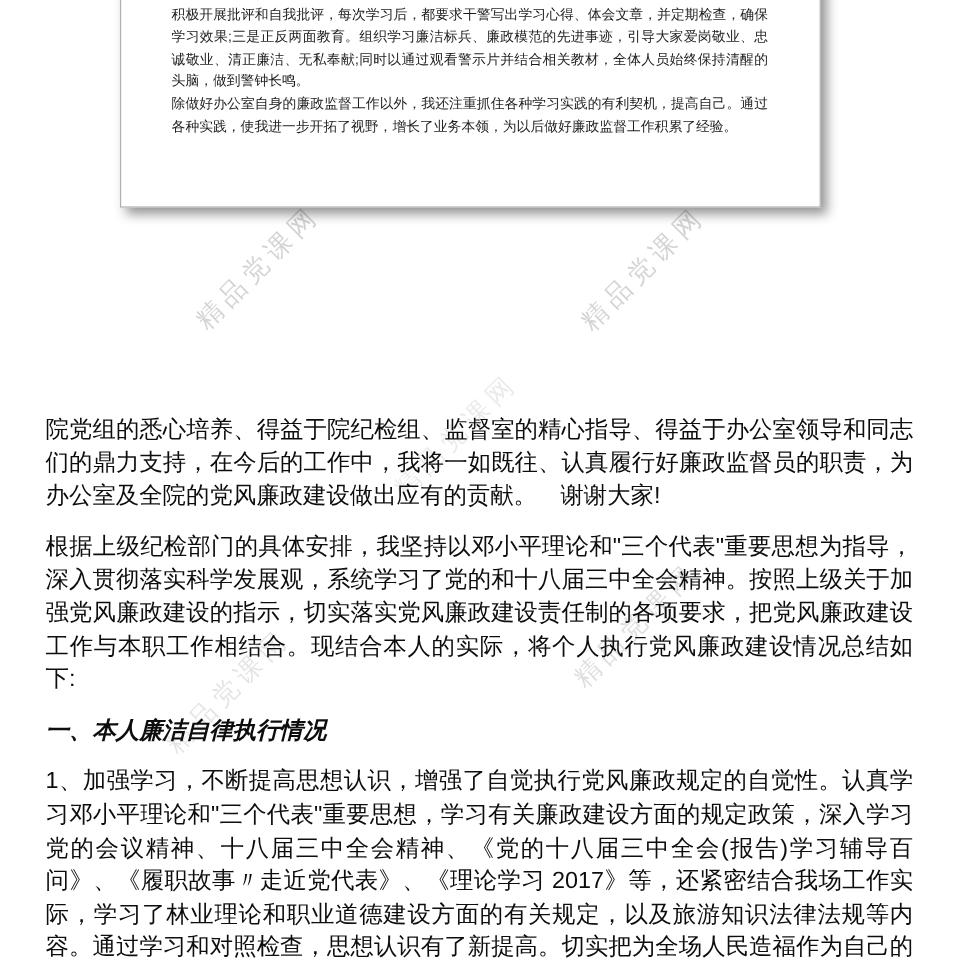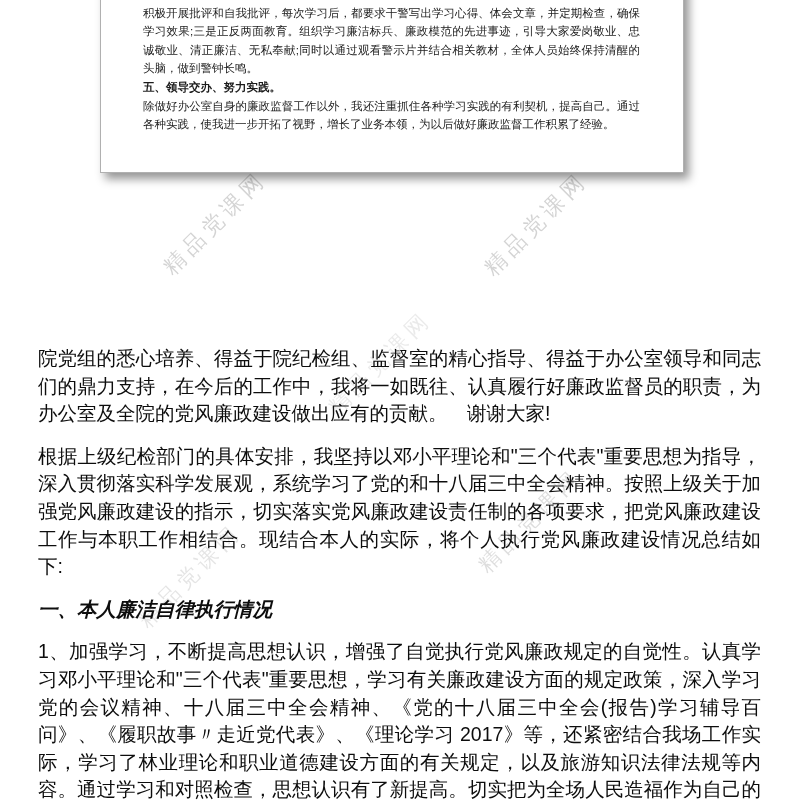--- a/index.html
+++ b/index.html
@@ -74,21 +74,20 @@
 <div>
 
   <span class="wm wm1">精品党课网</span>
   <span class="wm wm2">精品党课网</span>
   <span class="wm wm3">精品党课网</span>
   <span class="wm wm4">精品党课网</span>
   <span class="wm wm5">精品党课网</span>
 
   <div class="page">
     <p>二是组织学习讨论。把上级纪检部门关于党风廉政建设的文件、规定作为重点认真组织学习，同时积极开展批评和自我批评，每次学习后，都要求干警写出学习心得、体会文章，并定期检查，确保学习效果;三是正反两面教育。组织学习廉洁标兵、廉政模范的先进事迹，引导大家爱岗敬业、忠诚敬业、清正廉洁、无私奉献;同时以通过观看警示片并结合相关教材，全体人员始终保持清醒的头脑，做到警钟长鸣。</p>
-    <p class="bold">五、领导交办、努力实践。</p>
     <p>除做好办公室自身的廉政监督工作以外，我还注重抓住各种学习实践的有利契机，提高自己。通过各种实践，使我进一步开拓了视野，增长了业务本领，为以后做好廉政监督工作积累了经验。</p>
   </div>
 
   <div class="main-text">
     <p>院党组的悉心培养、得益于院纪检组、监督室的精心指导、得益于办公室领导和同志们的鼎力支持，在今后的工作中，我将一如既往、认真履行好廉政监督员的职责，为办公室及全院的党风廉政建设做出应有的贡献。　谢谢大家!</p>
     <p>根据上级纪检部门的具体安排，我坚持以邓小平理论和"三个代表"重要思想为指导，深入贯彻落实科学发展观，系统学习了党的和十八届三中全会精神。按照上级关于加强党风廉政建设的指示，切实落实党风廉政建设责任制的各项要求，把党风廉政建设工作与本职工作相结合。现结合本人的实际，将个人执行党风廉政建设情况总结如下:</p>
     <p class="bold">一、本人廉洁自律执行情况</p>
     <p>1、加强学习，不断提高思想认识，增强了自觉执行党风廉政规定的自觉性。认真学习邓小平理论和"三个代表"重要思想，学习有关廉政建设方面的规定政策，深入学习党的会议精神、十八届三中全会精神、《党的十八届三中全会(报告)学习辅导百问》、《履职故事〃走近党代表》、《理论学习 2017》等，还紧密结合我场工作实际，学习了林业理论和职业道德建设方面的有关规定，以及旅游知识法律法规等内容。通过学习和对照检查，思想认识有了新提高。切实把为全场人民造福作为自己的行动指南。按照上级纪检部门的有关要求，经常性的学习党纪法规和廉政建设的有关规定，学习中纪委提出的关于领导干部廉洁自律的"八项规定 六条禁令"。不断增强自律意识，提高自身思想修养，与党中央和上级保持一致，以此端正工作作风、生活作风。</p>
   </div>
 

